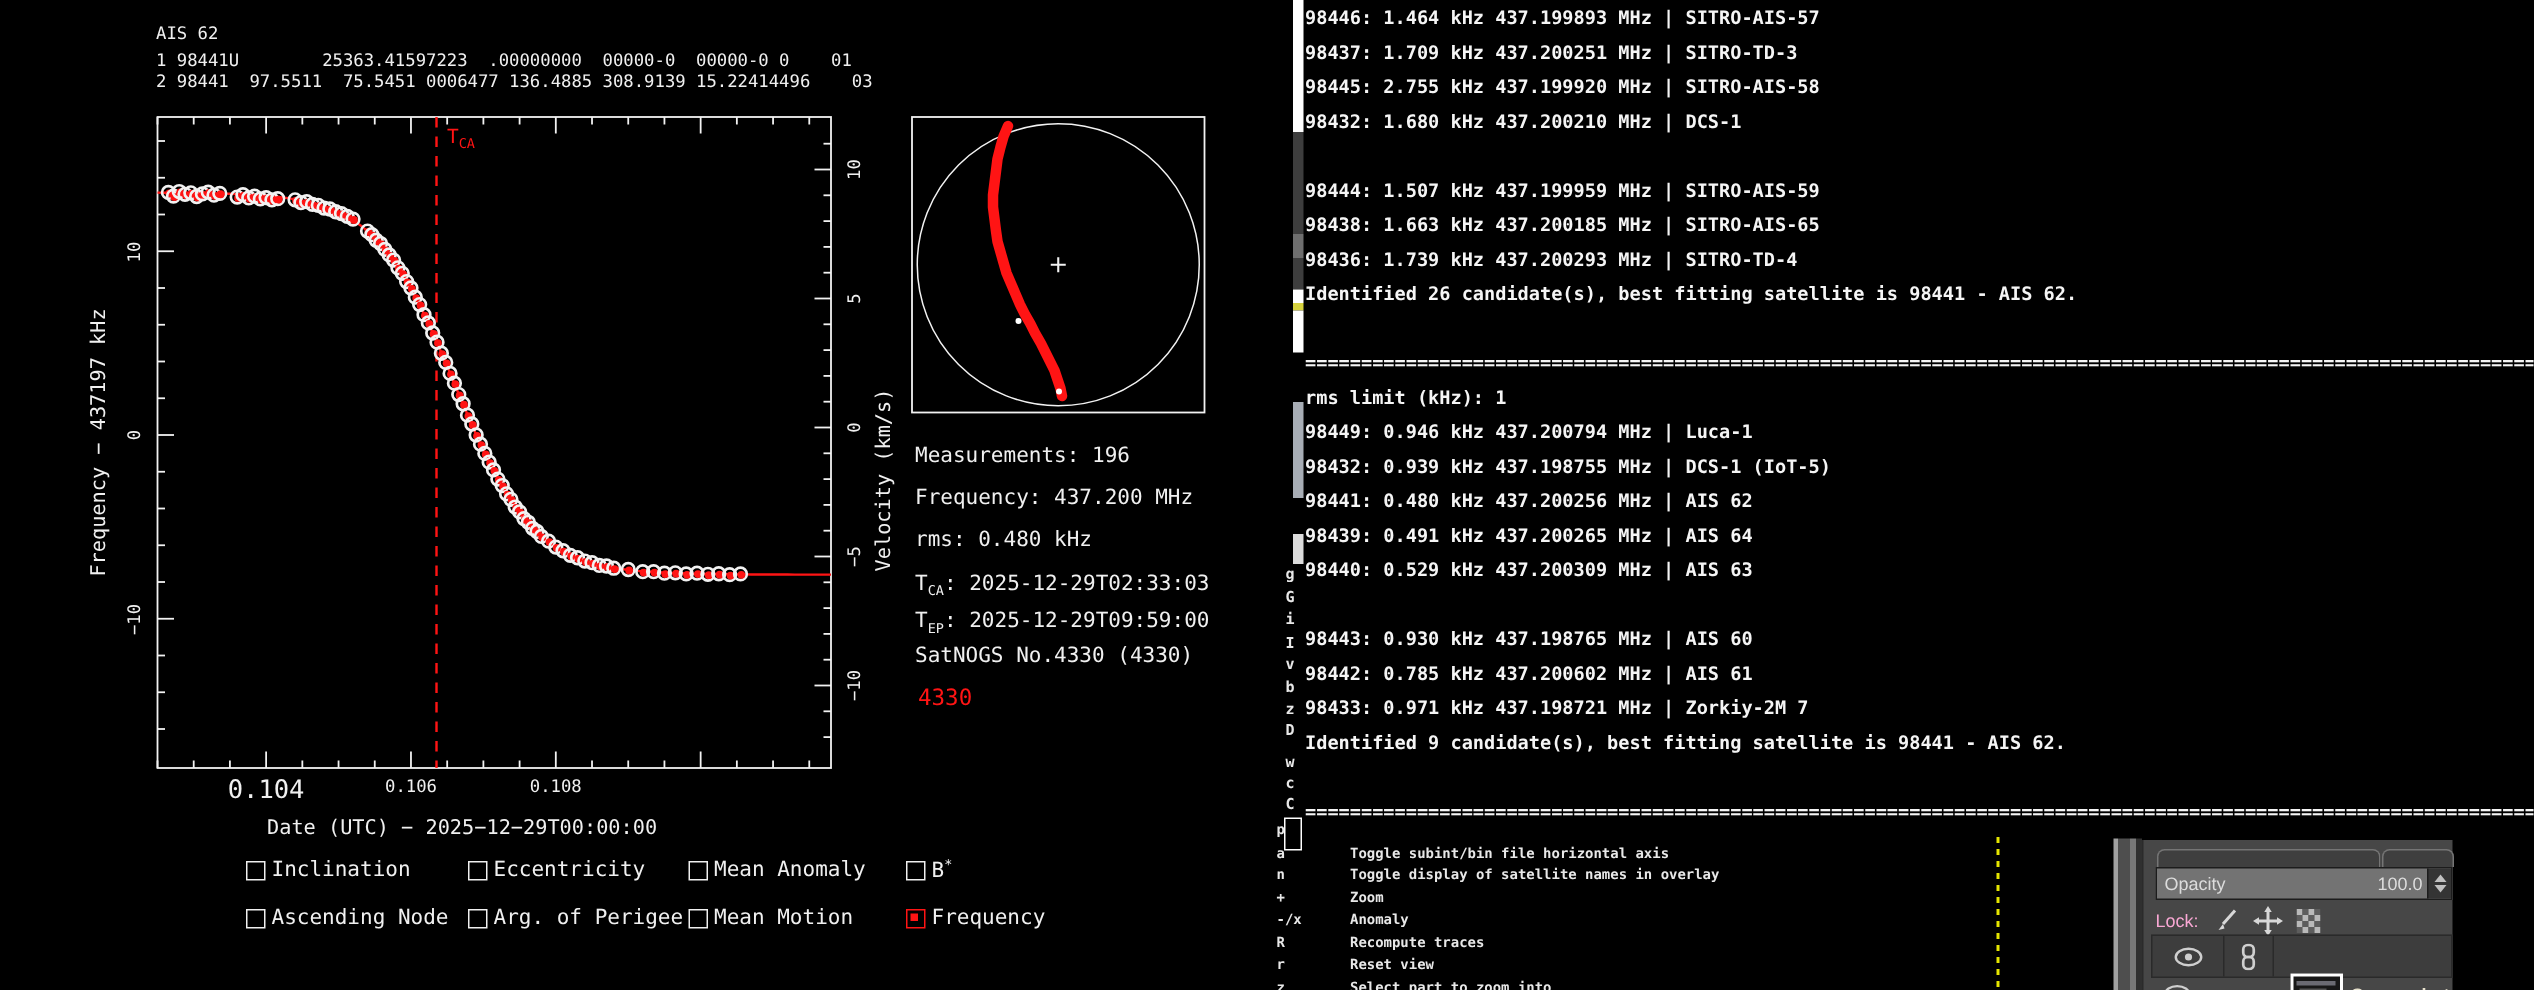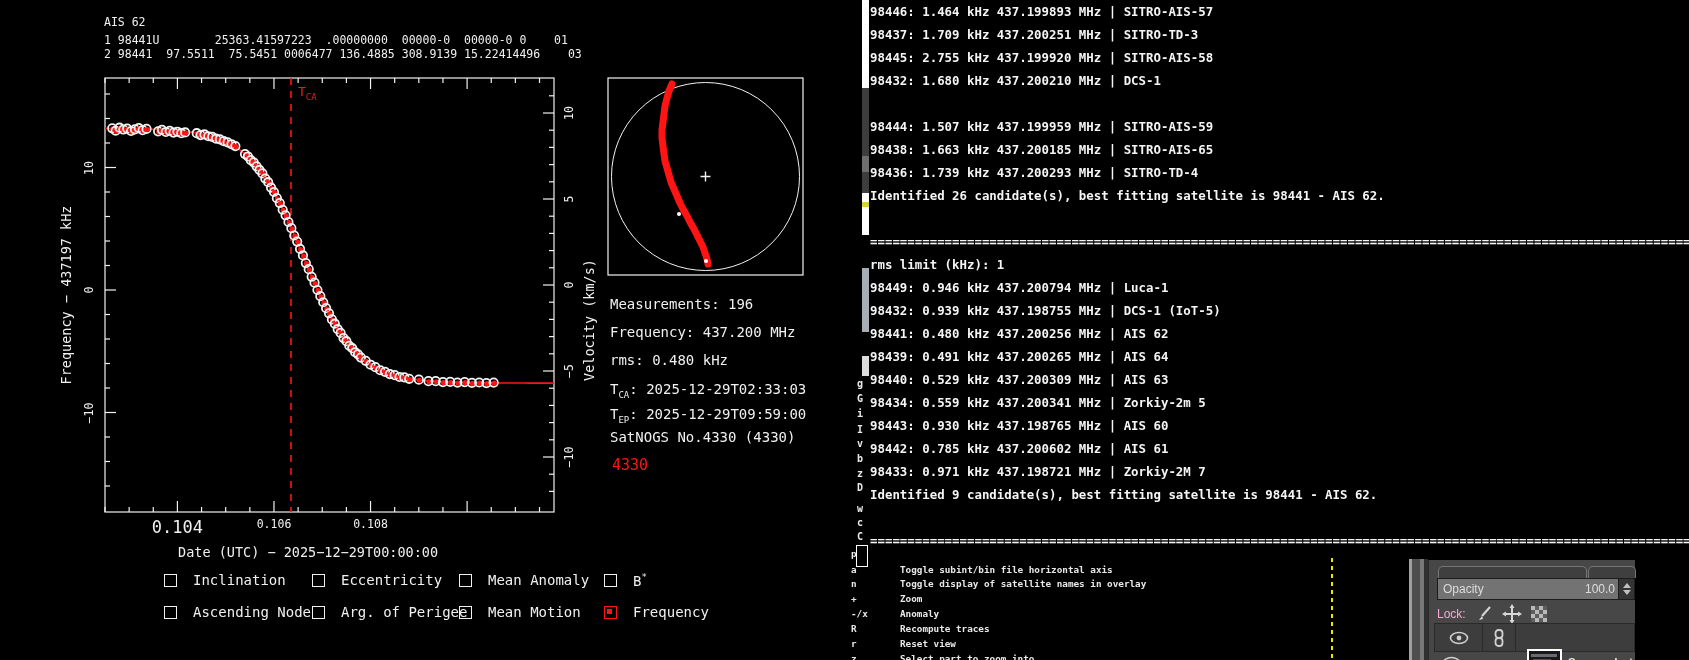--- a/index.html
+++ b/index.html
@@ -9,21 +9,21 @@
   .mono{font-family:"DejaVu Sans Mono",monospace;}
   .pre{white-space:pre;}
   .plot-text{color:#f0f0f0;}
   .rot{position:absolute;white-space:nowrap;transform:translate(-50%,-50%) rotate(-90deg);}
   .ctr{transform:translateX(-50%);}
   .red{color:#ff1414;}
   .term-line{position:absolute;left:870px;color:#f5f5f5;font-weight:700;font-size:12.4px;
              line-height:20px;white-space:pre;}
   .help-key,.help-desc{position:absolute;color:#e8e8e8;font-weight:700;font-size:9.3px;white-space:pre;}
   .edge-letter{position:absolute;left:857px;color:#e8e8e8;font-weight:700;font-size:10px;}
-  .cb{position:absolute;display:flex;align-items:center;gap:16px;color:#f0f0f0;font-size:14px;}
+  .cb{position:absolute;display:flex;align-items:center;gap:4px;color:#f0f0f0;font-size:14px;}
   .cb .box{width:11px;height:11px;border:1.5px solid #f0f0f0;display:inline-block;position:relative;}
   .cb.checked .box{border-color:#ff1414;}
   .cb.checked .box::after{content:"";position:absolute;left:2px;top:2px;width:5px;height:5px;background:#ff1414;}
   sub.sm{font-size:9px;}
   sup.sm{font-size:9px;}
   
   #gimp-panel{position:absolute;left:1428px;top:560px;width:206px;height:100px;background:#474747;
               border-left:1px solid #2b2b2b;}
   .g-btn{position:absolute;background:#3f3f3f;border:1px solid #757575;border-bottom:none;
          border-radius:5px 5px 0 0;}
@@ -415,21 +415,20 @@
     <div class="term-line" style="top: 140px;">98438: 1.663 kHz 437.200185 MHz | SITRO-AIS-65</div>
     <div class="term-line" style="top: 163px;">98436: 1.739 kHz 437.200293 MHz | SITRO-TD-4</div>
     <div class="term-line" style="top: 186px;">Identified 26 candidate(s), best fitting satellite is 98441 - AIS 62.</div>
     <div class="term-line" style="top: 232px;">==============================================================================================================</div>
     <div class="term-line" style="top: 255px;">rms limit (kHz): 1</div>
     <div class="term-line" style="top: 278px;">98449: 0.946 kHz 437.200794 MHz | Luca-1</div>
     <div class="term-line" style="top: 301px;">98432: 0.939 kHz 437.198755 MHz | DCS-1 (IoT-5)</div>
     <div class="term-line" style="top: 324px;">98441: 0.480 kHz 437.200256 MHz | AIS 62</div>
     <div class="term-line" style="top: 347px;">98439: 0.491 kHz 437.200265 MHz | AIS 64</div>
     <div class="term-line" style="top: 370px;">98440: 0.529 kHz 437.200309 MHz | AIS 63</div>
-    <div class="term-line" style="top: 393px;">98434: 0.559 kHz 437.200341 MHz | Zorkiy-2m 5</div>
     <div class="term-line" style="top: 416px;">98443: 0.930 kHz 437.198765 MHz | AIS 60</div>
     <div class="term-line" style="top: 439px;">98442: 0.785 kHz 437.200602 MHz | AIS 61</div>
     <div class="term-line" style="top: 462px;">98433: 0.971 kHz 437.198721 MHz | Zorkiy-2M 7</div>
     <div class="term-line" style="top: 485px;">Identified 9 candidate(s), best fitting satellite is 98441 - AIS 62.</div>
     <div class="term-line" style="top: 531px;">==============================================================================================================</div>
     <div class="edge-letter" style="top: 378px;">g</div>
     <div class="edge-letter" style="top: 393px;">G</div>
     <div class="edge-letter" style="top: 408px;">i</div>
     <div class="edge-letter" style="top: 424px;">I</div>
     <div class="edge-letter" style="top: 438px;">v</div>

